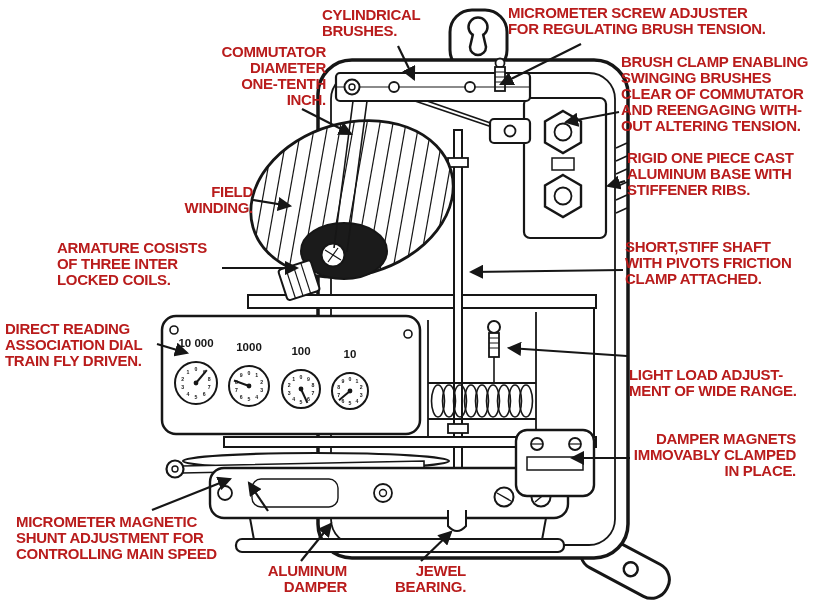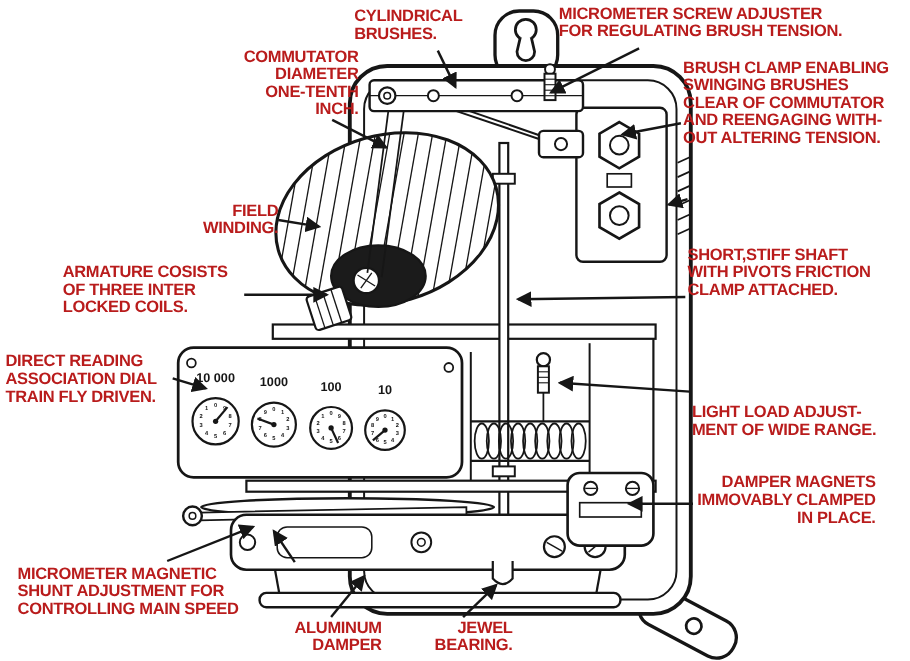--- a/index.html
+++ b/index.html
@@ -291,26 +291,29 @@
 FOR REGULATING BRUSH TENSION.</div>
   <div class="lbl center" style="left:220px;top:44px;width:106px;">COMMUTATOR
 DIAMETER
 ONE-TENTH
 INCH.</div>
   <div class="lbl" style="left:621px;top:54px;">BRUSH CLAMP ENABLING
 SWINGING BRUSHES
 CLEAR OF COMMUTATOR
 AND REENGAGING WITH-
 OUT ALTERING TENSION.</div>
+  <div class="lbl" style="left:627px;top:150px;">RIGID ONE PIECE CAST
+ALUMINUM BASE WITH
+STIFFENER RIBS.</div>
   <div class="lbl center" style="left:177px;top:184px;width:76px;">FIELD
 WINDING.</div>
   <div class="lbl" style="left:57px;top:240px;">ARMATURE COSISTS
 OF THREE INTER
 LOCKED COILS.</div>
-  <div class="lbl" style="left:625px;top:224px;">SHORT,STIFF SHAFT
+  <div class="lbl" style="left:625px;top:239px;">SHORT,STIFF SHAFT
 WITH PIVOTS FRICTION
 CLAMP ATTACHED.</div>
   <div class="lbl" style="left:5px;top:321px;">DIRECT READING
 ASSOCIATION DIAL
 TRAIN FLY DRIVEN.</div>
   <div class="lbl" style="left:629px;top:339px;margin-top:28px;">LIGHT LOAD ADJUST-
 MENT OF WIDE RANGE.</div>
   <div class="lbl center" style="left:630px;top:431px;width:166px;">DAMPER MAGNETS
 IMMOVABLY CLAMPED
 IN PLACE.</div>

